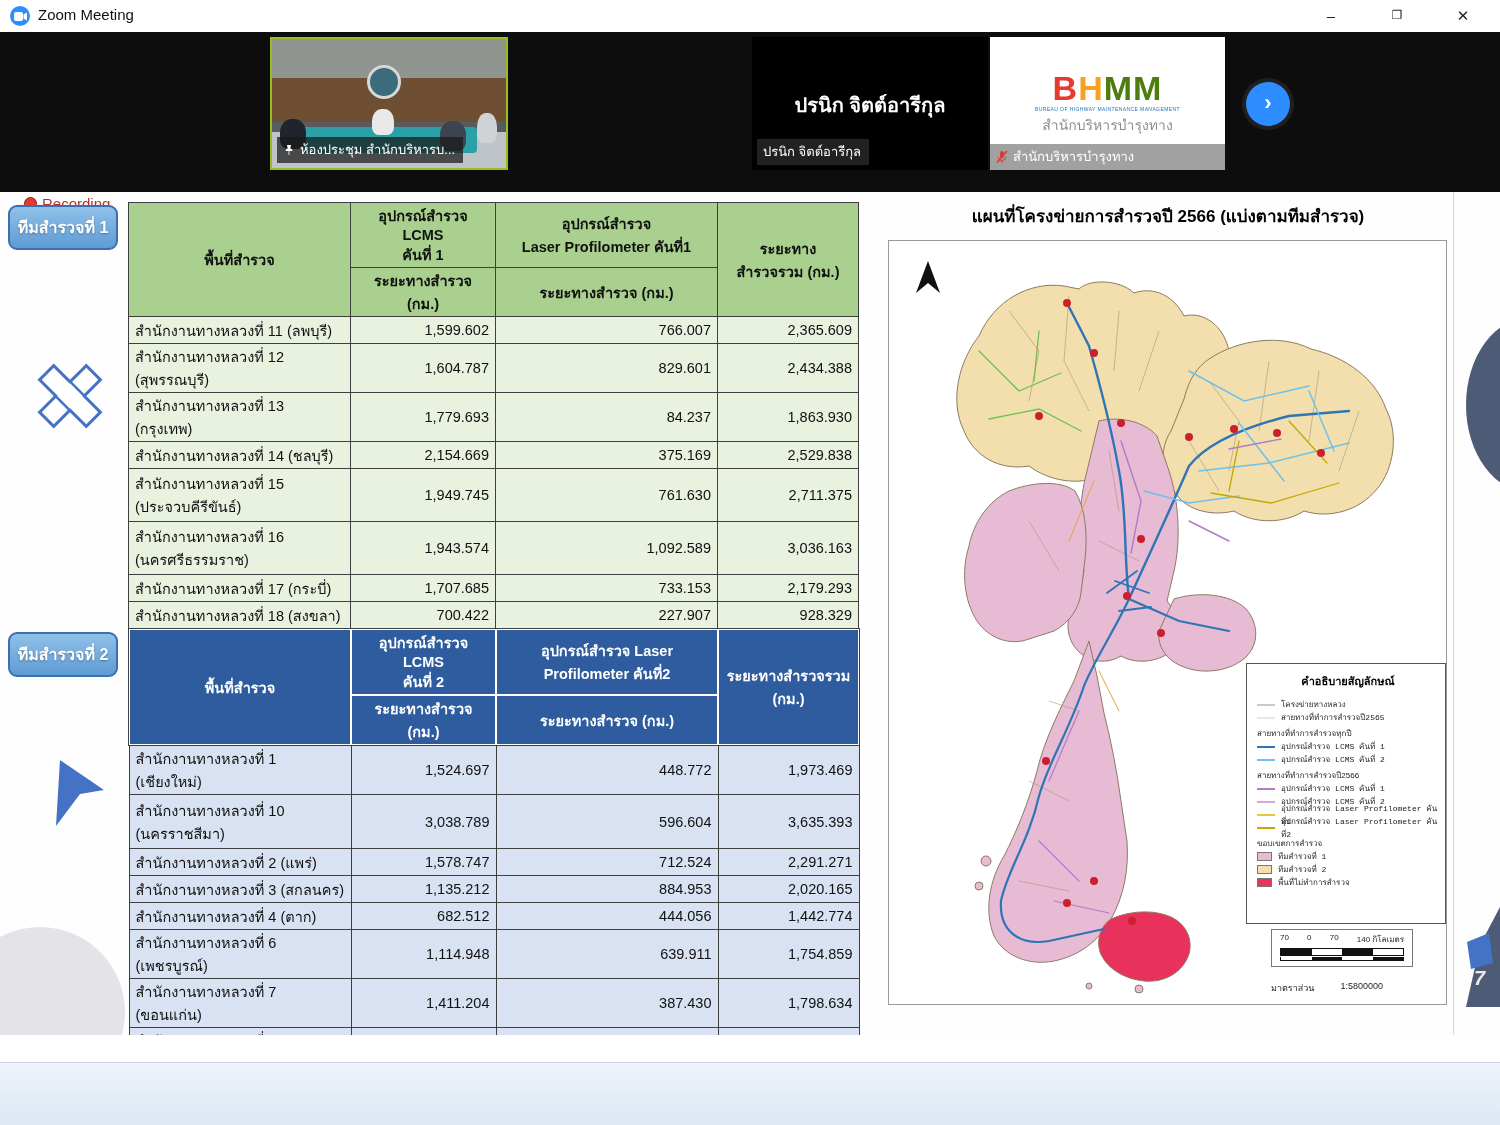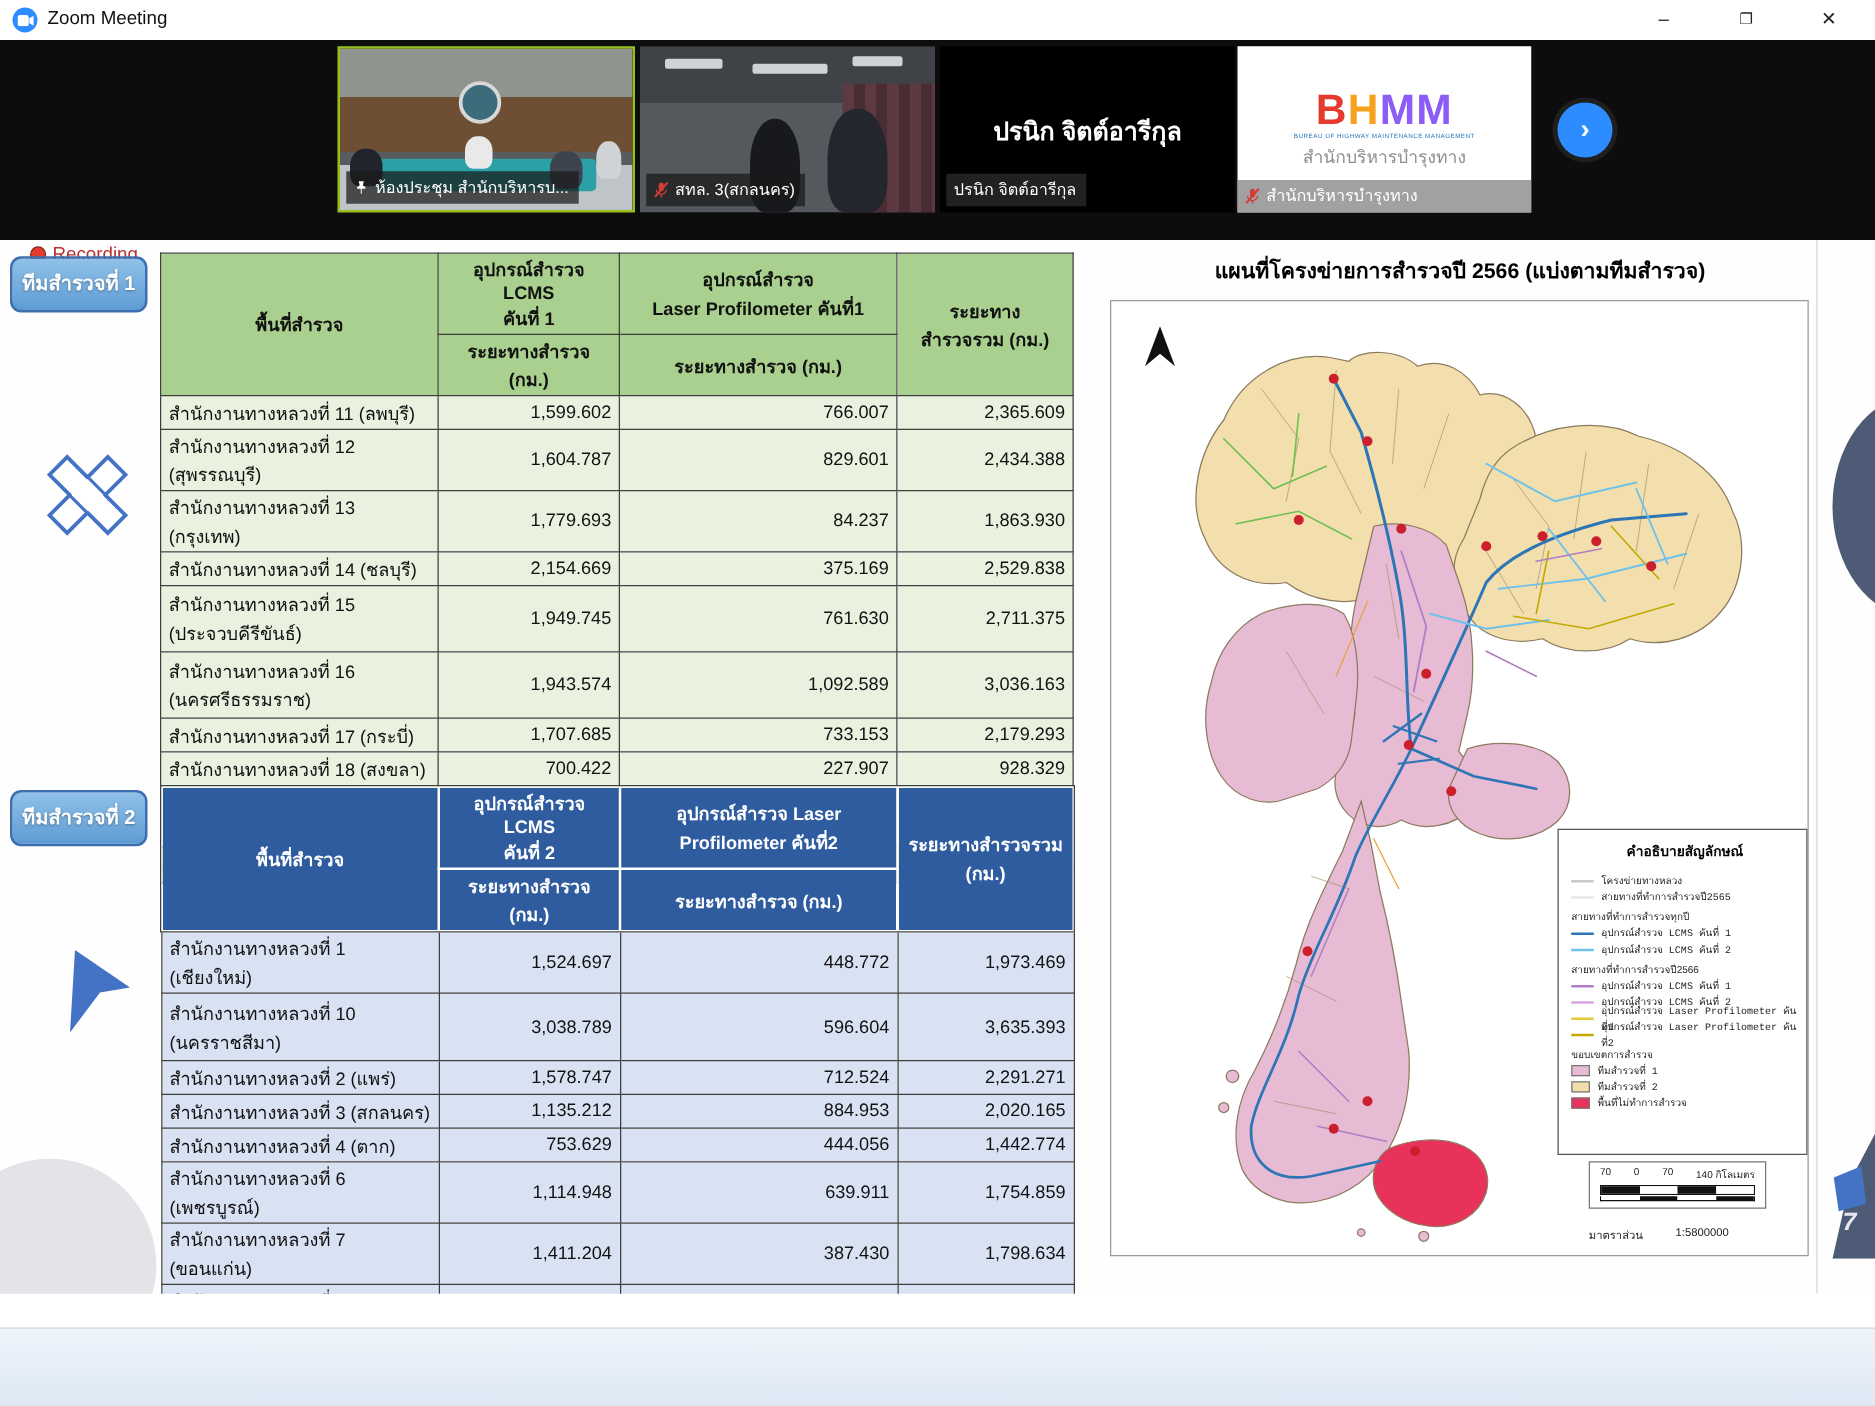--- a/index.html
+++ b/index.html
@@ -27,21 +27,21 @@
   .room2 { width:100%; height:100%; background:linear-gradient(#3f4246 0 34%, #55585c 34% 100%); position:relative;}
   .room2 .light { position:absolute; background:#cfd3d6; height:8px; border-radius:2px;}
   .room2 .curtain { position:absolute; right:0; top:30px; width:74px; height:103px; background:repeating-linear-gradient(90deg,#5d3a41 0 9px,#4a2c33 9px 18px);}
   .room2 .person { position:absolute; border-radius:48% 48% 30% 30%; background:#17191d;}
   #thumb3 { left:752px; width:236px; background:#000; }
   #thumb3 .center-name { position:absolute; left:0; right:0; top:52px; text-align:center; color:#fff; font-size:20px; font-weight:bold; }
   #thumb3 .vlabel { background:rgba(60,60,60,.55); }
   #thumb4 { left:990px; width:235px; background:#fff; }
   #bhmm-logo { position:absolute; left:0; right:0; top:32px; text-align:center; }
   #bhmm-logo .big { font-size:34px; font-weight:bold; letter-spacing:1px; }
-  #bhmm-logo .b { color:#E63A2E;} #bhmm-logo .h { color:#F6A21E;} #bhmm-logo .mm { color:#8b5cf6;}
+  #bhmm-logo .b { color:#E63A2E;} #bhmm-logo .h { color:#F6A21E;} #bhmm-logo .mm { color:#4d7c0f;}
   #bhmm-logo .cap { font-size:5px; color:#2076BC; letter-spacing:.4px; margin-top:-2px;}
   #bhmm-logo .thai { font-size:14px; color:#8f8f8f; margin-top:2px;}
   #thumb4 .vlabel { left:0; right:0; bottom:0; background:rgba(130,130,130,.75); justify-content:flex-start;}
   #next-videos-button { left:1246px; top:114px; width:44px; height:44px; border-radius:50%; background:#2D8CFF;
       color:#fff; text-align:center; line-height:42px; font-size:22px; font-weight:bold; box-shadow:0 0 0 4px rgba(255,255,255,.08);}
 
   
   #slide { left:0; top:192px; width:1500px; height:843px; background:#fefefe; overflow:hidden; }
   #recording { left:42px; top:3px; color:#b8312f; font-size:15px; }
   #rec-dot { left:24px; top:5px; width:13px; height:13px; border-radius:50%; background:#e23b2e; border:1px solid #8d1f17;}
@@ -125,39 +125,20 @@
       <div class="person" style="left:205px; top:74px; width:20px; background:#cfd3d6;"></div>
     </div>
     <div class="vlabel">
       <svg width="12" height="12" viewBox="0 0 12 12">
           <path d="M4 1h4l-0.7 3.4 2 1.2V7H2.7V5.6l2-1.2Z M5.6 7h0.8v4h-0.8Z" fill="#fff"></path>
         </svg>
       <span>ห้องประชุม สำนักบริหารบ...</span>
     </div>
   </div>
 
-  <div class="abs thumb" id="thumb2">
-    <div class="room2">
-      <div class="light" style="left:20px; top:10px; width:46px;"></div>
-      <div class="light" style="left:90px; top:14px; width:60px;"></div>
-      <div class="light" style="left:170px; top:8px; width:40px;"></div>
-      <div class="curtain"></div>
-      <div class="person" style="left:88px; top:58px; width:40px; height:75px;"></div>
-      <div class="person" style="left:150px; top:50px; width:48px; height:83px; background:#23262c;"></div>
-    </div>
-    <div class="vlabel">
-      <svg width="12" height="14" viewBox="0 0 12 14">
-          <rect x="4" y="1" width="4" height="7" rx="2" fill="#d63b36"></rect>
-          <path d="M2 6.5a4 4 0 0 0 8 0" stroke="#d63b36" fill="none"></path>
-          <line x1="6" y1="10.5" x2="6" y2="13" stroke="#d63b36"></line>
-          <line x1="1" y1="12.5" x2="11" y2="1" stroke="#d63b36" stroke-width="1.6"></line>
-        </svg>
-      <span>สทล. 3(สกลนคร)</span>
-    </div>
-  </div>
 
   <div class="abs thumb" id="thumb3">
     <div class="center-name">ปรนิก จิตต์อารีกุล</div>
     <div class="vlabel">ปรนิก จิตต์อารีกุล</div>
   </div>
 
   <div class="abs thumb" id="thumb4">
     <div id="bhmm-logo">
       <div class="big"><span class="b">B</span><span class="h">H</span><span class="mm">MM</span></div>
       <div class="cap">BUREAU OF HIGHWAY MAINTENANCE MANAGEMENT</div>
@@ -324,21 +305,21 @@
           <td class="num">2,291.271</td>
         </tr>
         <tr>
           <td class="name">สำนักงานทางหลวงที่ 3 (สกลนคร)</td>
           <td class="num">1,135.212</td>
           <td class="num">884.953</td>
           <td class="num">2,020.165</td>
         </tr>
         <tr>
           <td class="name">สำนักงานทางหลวงที่ 4 (ตาก)</td>
-          <td class="num">753.629</td>
+          <td class="num">682.512</td>
           <td class="num">444.056</td>
           <td class="num">1,442.774</td>
         </tr>
         <tr>
           <td class="name">สำนักงานทางหลวงที่ 6 (เพชรบูรณ์)</td>
           <td class="num">1,114.948</td>
           <td class="num">639.911</td>
           <td class="num">1,754.859</td>
         </tr>
         <tr>

